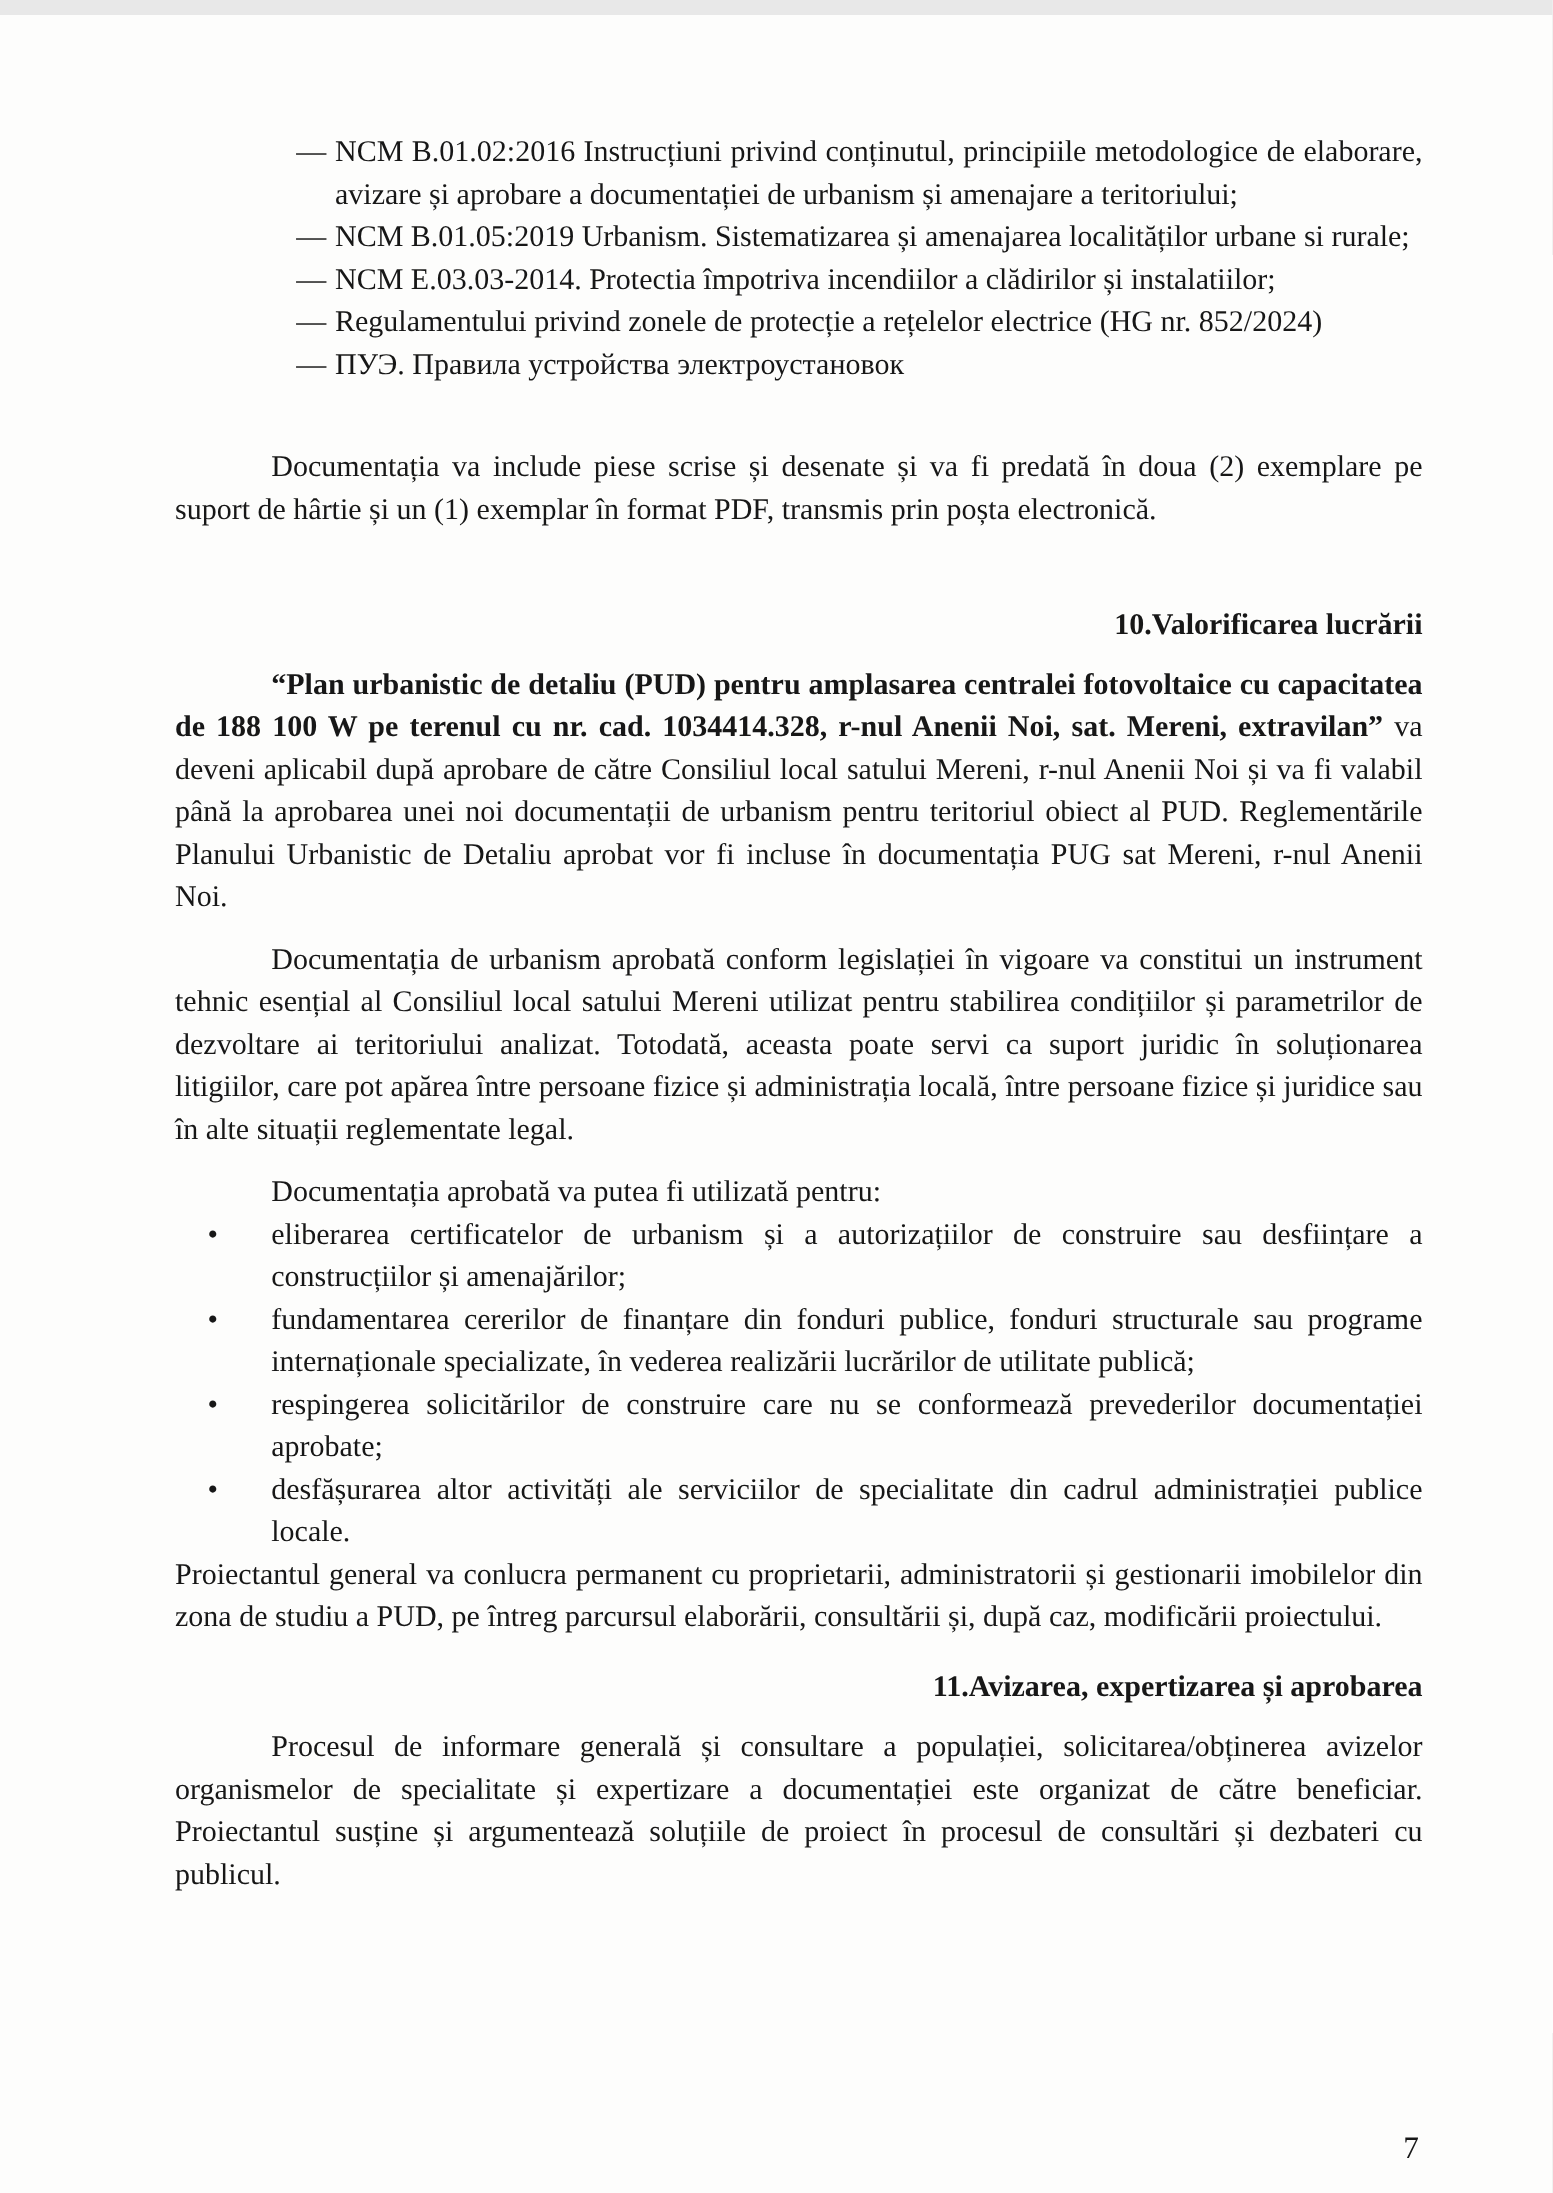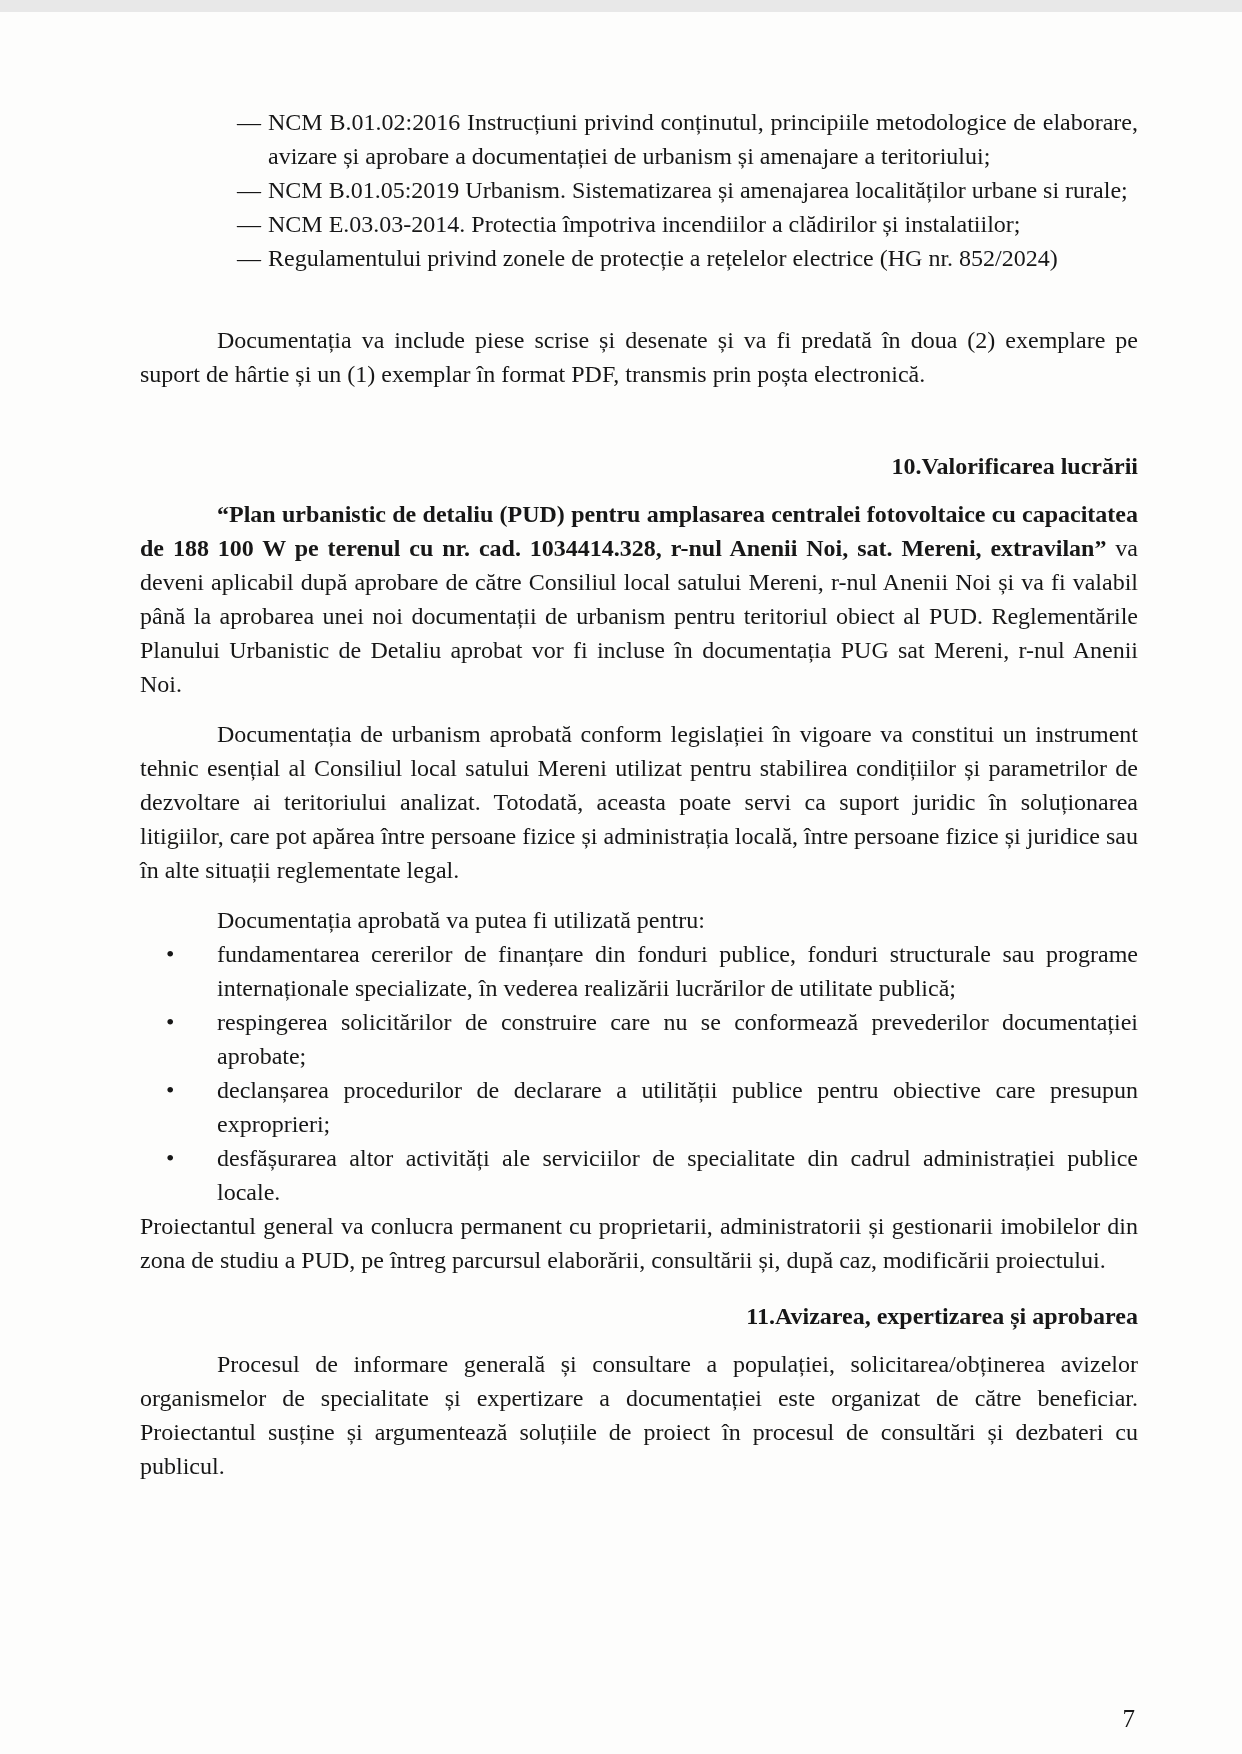--- a/index.html
+++ b/index.html
@@ -83,36 +83,37 @@
 <body>
 
 <div class="page">
   <div class="content">
 
     <div>
       <div class="ref-item"><span class="marker-dash">—</span><span>NCM B.01.02:2016 Instrucțiuni privind conținutul, principiile metodologice de elaborare, avizare și aprobare a documentației de urbanism și amenajare a teritoriului;</span></div>
       <div class="ref-item"><span class="marker-dash">—</span><span>NCM B.01.05:2019 Urbanism. Sistematizarea și amenajarea localităților urbane si rurale;</span></div>
       <div class="ref-item"><span class="marker-dash">—</span><span>NCM E.03.03-2014. Protectia împotriva incendiilor a clădirilor și instalatiilor;</span></div>
       <div class="ref-item"><span class="marker-dash">—</span><span>Regulamentului privind zonele de protecție a rețelelor electrice (HG nr. 852/2024)</span></div>
+      <div class="ref-item"><span class="marker-dash">—</span><span>ПУЭ. Правила устройства электроустановок</span></div>
     </div>
 
     <p class="para p-intro">Documentația va include piese scrise și desenate și va fi predată în doua (2) exemplare pe suport de hârtie și un (1) exemplar în format PDF, transmis prin poșta electronică.</p>
 
     <div class="heading h-10"><span class="num">10.</span><span>Valorificarea lucrării</span></div>
 
     <p class="para p-plan"><span class="bold-lead">“Plan urbanistic de detaliu (PUD) pentru amplasarea centralei fotovoltaice cu capacitatea de 188 100 W pe terenul cu nr. cad. 1034414.328, r-nul Anenii Noi, sat. Mereni, extravilan”</span><span> va deveni aplicabil după aprobare de către Consiliul local satului Mereni, r-nul Anenii Noi și va fi valabil până la aprobarea unei noi documentații de urbanism pentru teritoriul obiect al PUD. Reglementările Planului Urbanistic de Detaliu aprobat vor fi incluse în documentația PUG sat Mereni, r-nul Anenii Noi.</span></p>
 
     <p class="para p-legal">Documentația de urbanism aprobată conform legislației în vigoare va constitui un instrument tehnic esențial al Consiliul local satului Mereni utilizat pentru stabilirea condițiilor și parametrilor de dezvoltare ai teritoriului analizat. Totodată, aceasta poate servi ca suport juridic în soluționarea litigiilor, care pot apărea între persoane fizice și administrația locală, între persoane fizice și juridice sau în alte situații reglementate legal.</p>
 
     <p class="para p-usage">Documentația aprobată va putea fi utilizată pentru:</p>
 
     <div>
+      <div class="bullet-item"><span class="marker-bullet">•</span><span>eliberarea certificatelor de urbanism și a autorizațiilor de construire sau desființare a construcțiilor și amenajărilor;</span></div>
       <div class="bullet-item"><span class="marker-bullet">•</span><span>fundamentarea cererilor de finanțare din fonduri publice, fonduri structurale sau programe internaționale specializate, în vederea realizării lucrărilor de utilitate publică;</span></div>
       <div class="bullet-item"><span class="marker-bullet">•</span><span>respingerea solicitărilor de construire care nu se conformează prevederilor documentației aprobate;</span></div>
-      <div class="bullet-item"><span class="marker-bullet">•</span><span>declanșarea procedurilor de declarare a utilității publice pentru obiective care presupun exproprieri;</span></div>
       <div class="bullet-item"><span class="marker-bullet">•</span><span>desfășurarea altor activități ale serviciilor de specialitate din cadrul administrației publice locale.</span></div>
     </div>
 
     <p class="para-flush">Proiectantul general va conlucra permanent cu proprietarii, administratorii și gestionarii imobilelor din zona de studiu a PUD, pe întreg parcursul elaborării, consultării și, după caz, modificării proiectului.</p>
 
     <div class="heading h-11"><span class="num">11.</span><span>Avizarea, expertizarea și aprobarea</span></div>
 
     <p class="para p-11">Procesul de informare generală și consultare a populației, solicitarea/obținerea avizelor organismelor de specialitate și expertizare a documentației este organizat de către beneficiar. Proiectantul susține și argumentează soluțiile de proiect în procesul de consultări și dezbateri cu publicul.</p>
 
   </div>

